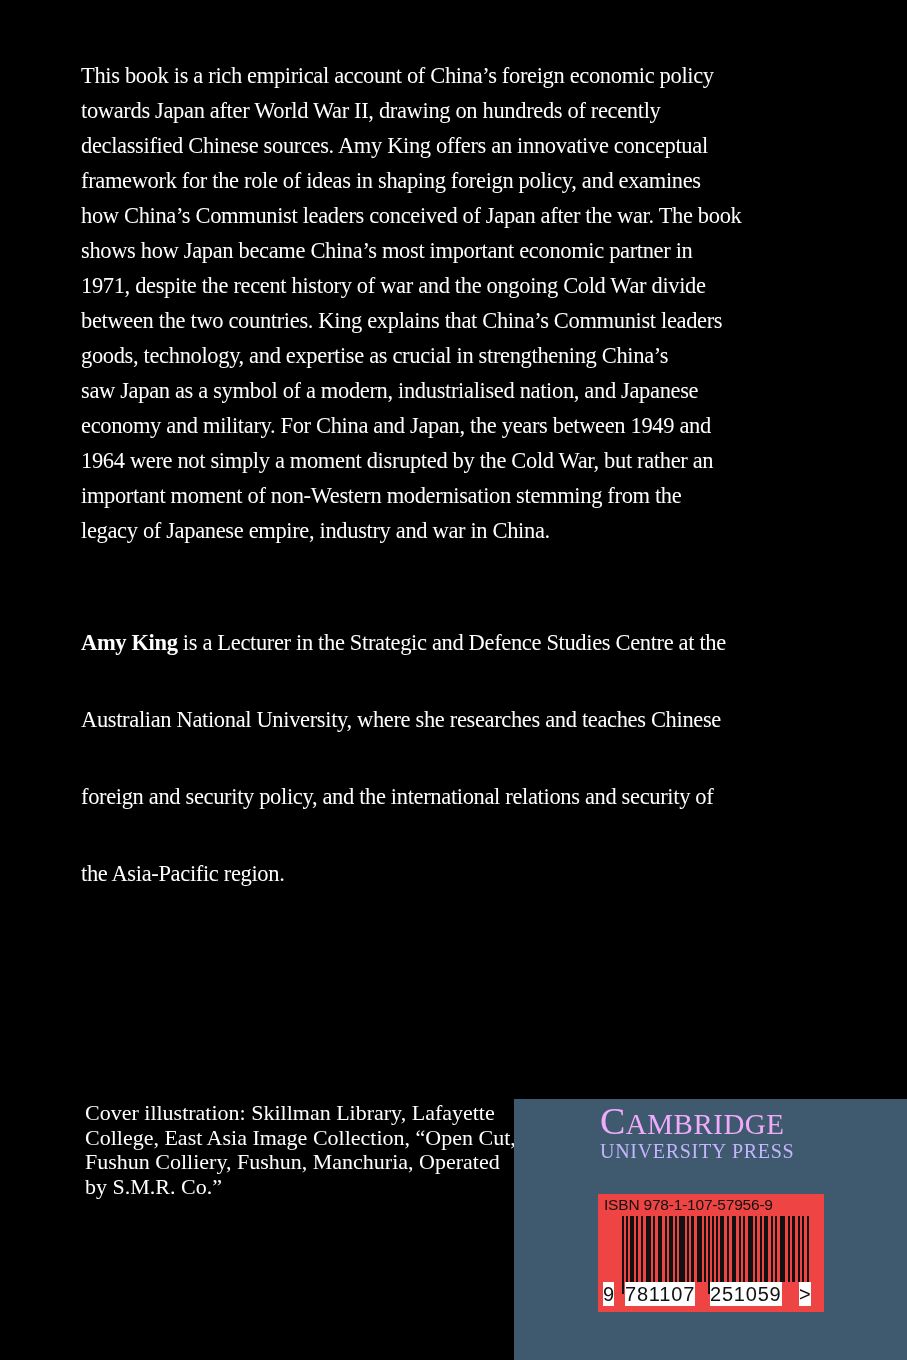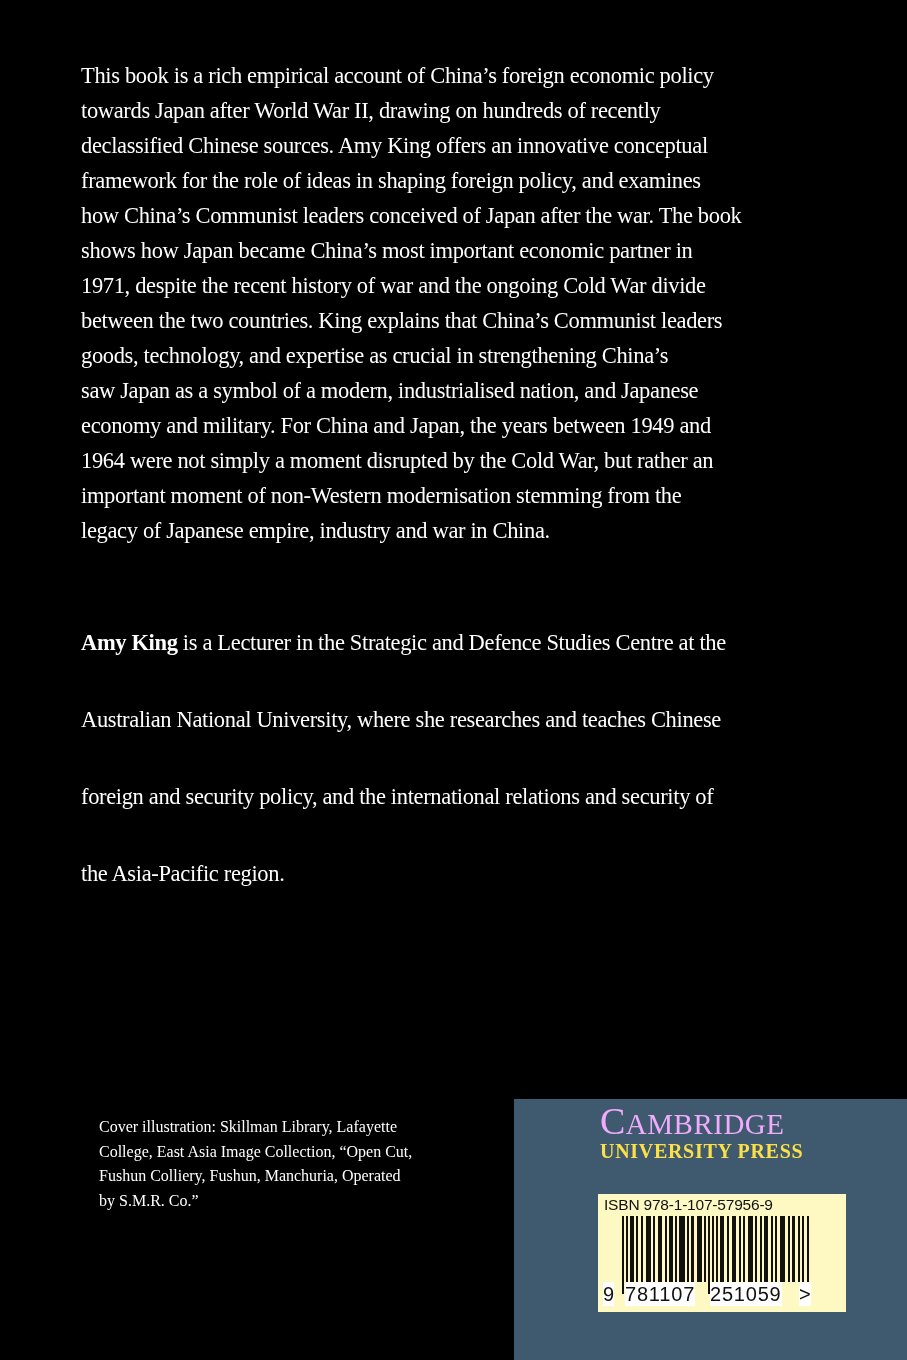--- a/index.html
+++ b/index.html
@@ -39,23 +39,23 @@
       letter-spacing: -0.35px;
       margin: 0;
     }
     .bio .line { display: block; white-space: nowrap; margin-top: 42px; }
     .bio strong { font-weight: bold; }
     .credit {
       position: absolute;
       left: 81px;
       top: 1097px;
       width: 400px;
-      font-size: 16px;
+      font-size: 22px;
       line-height: 24.5px;
-      margin: 18px;
+      margin: 4px;
     }
     .credit .line { display: block; white-space: nowrap; }
     .panel {
       position: absolute;
       left: 514px;
       top: 1099px;
       width: 393px;
       height: 261px;
       background: #3f5a6e;
     }
@@ -72,44 +72,44 @@
       white-space: nowrap;
     }
     .logo-main .big { font-size: 38px; }
     .logo-sub {
       position: absolute;
       left: 86px;
       top: 41px;
       font-family: "Liberation Serif", "DejaVu Serif", serif;
       font-size: 20px;
       letter-spacing: 0.7px;
-      color: #fde047;
+      color: #c4b5fd;
       line-height: 22px;
       white-space: nowrap;
-      font-weight: bold;
+      font-weight: normal;
     }
     .logo-url {
       position: absolute;
       left: 86px;
       top: 68px;
       font-family: "Liberation Sans", "DejaVu Sans", sans-serif;
       font-size: 14.5px;
       font-weight: bold;
       color: #ffffff;
       line-height: 18px;
       white-space: nowrap;
       margin-top: 42px;
     }
     .barcode-box {
       position: absolute;
       left: 84px;
       top: 95px;
-      width: 248px;
+      width: 226px;
       height: 118px;
-      background: #fef9c3;
+      background: #ef4444;
     }
     .isbn-text {
       position: absolute;
       left: 6px;
       top: 2px;
       font-family: "Liberation Sans", "DejaVu Sans", sans-serif;
       font-size: 15.5px;
       color: #111111;
       white-space: nowrap;
       letter-spacing: -0.2px;

